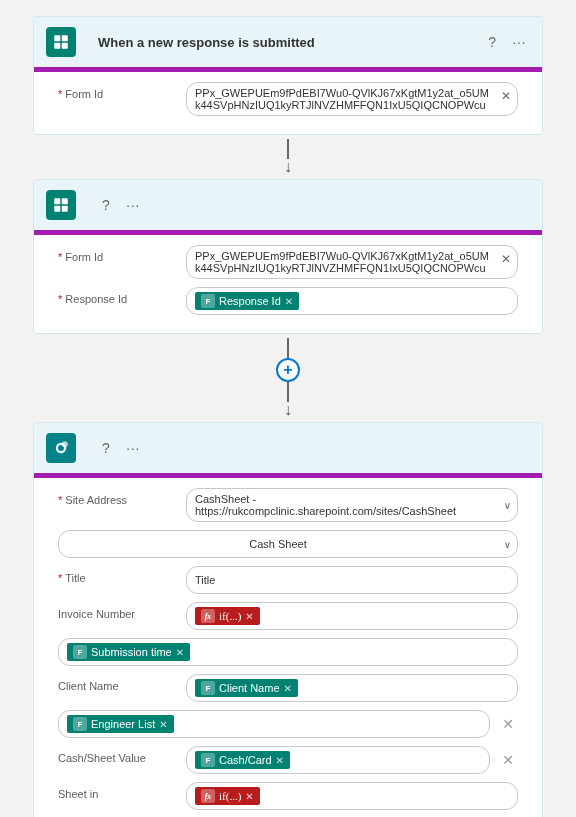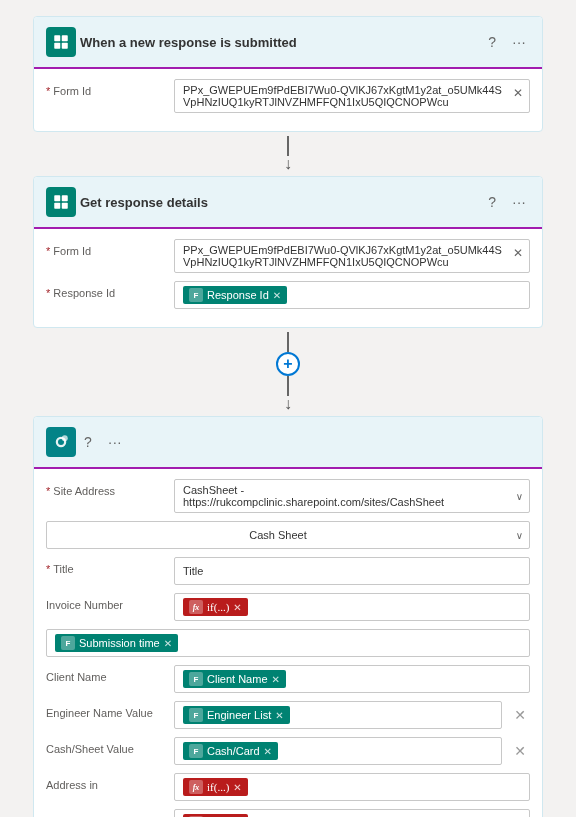--- a/index.html
+++ b/index.html
@@ -26,23 +26,23 @@
       border-radius: 4px;
       width: 510px;
       margin-bottom: 0;
     }
 
     .card-header {
       display: flex;
       align-items: center;
       padding: 10px 12px;
       background: #e8f4f8;
-      border-bottom: 2px solid #a21caf;
+      border-bottom: 5px solid #a21caf;
       border-radius: 4px 4px 0 0;
-      gap: 4px;
+      gap: 22px;
     }
 
     .card-icon {
       width: 30px;
       height: 30px;
       border-radius: 4px;
       display: flex;
       align-items: center;
       justify-content: center;
       flex-shrink: 0;
@@ -79,21 +79,21 @@
       background: none;
       border: none;
       cursor: pointer;
       color: #666;
       font-size: 14px;
       padding: 2px 4px;
       border-radius: 2px;
     }
 
     .card-body {
-      padding: 10px 12px;
+      padding: 10px 24px;
     }
 
     .field-row {
       display: flex;
       align-items: flex-start;
       margin-bottom: 8px;
       gap: 8px;
     }
 
     .field-label {
@@ -106,21 +106,21 @@
 
     .field-label.required::before {
       content: '* ';
       color: #a4262c;
     }
 
     .field-value {
       flex: 1;
       background: #fff;
       border: 1px solid #c8c8c8;
-      border-radius: 2px;
+      border-radius: 12px;
       padding: 4px 8px;
       font-size: 11px;
       color: #333;
       min-height: 28px;
       display: flex;
       align-items: center;
       flex-wrap: wrap;
       gap: 4px;
       position: relative;
     }
@@ -256,21 +256,20 @@
   <div class="card">
     <div class="card-header">
       <div class="card-icon teal">
         <svg viewBox="0 0 24 24" xmlns="http://www.w3.org/2000/svg">
           <rect x="3" y="3" width="8" height="8" rx="1"></rect>
           <rect x="13" y="3" width="8" height="8" rx="1"></rect>
           <rect x="3" y="13" width="8" height="8" rx="1"></rect>
           <rect x="13" y="13" width="8" height="8" rx="1"></rect>
         </svg>
       </div>
-      <span class="card-title">Get response details</span>
       <div class="card-actions">
         <button class="icon-btn">?</button>
         <button class="icon-btn">···</button>
       </div>
     </div>
     <div class="card-body">
       <div class="field-row">
         <div class="field-label required">Form Id</div>
         <div class="field-value" style="position:relative;">
           <span style="word-break:break-all;padding-right:16px;">PPx_GWEPUEm9fPdEBI7Wu0-QVlKJ67xKgtM1y2at_o5UMk44SVpHNzIUQ1kyRTJlNVZHMFFQN1IxU5QIQCNOPWcu</span>
@@ -361,21 +360,20 @@
         <div class="field-value">
           <span class="token teal">
             <span class="token-icon">F</span>
             <span>Client Name</span>
             <span class="token-close">✕</span>
           </span>
         </div>
       </div>
 
       <div class="field-row">
-        <div class="field-label">Engineer Name Value</div>
         <div class="field-value">
           <span class="token teal">
             <span class="token-icon">F</span>
             <span>Engineer List</span>
             <span class="token-close">✕</span>
           </span>
         </div>
         <button class="field-close-btn">✕</button>
       </div>
 
@@ -385,21 +383,21 @@
           <span class="token teal">
             <span class="token-icon">F</span>
             <span>Cash/Card</span>
             <span class="token-close">✕</span>
           </span>
         </div>
         <button class="field-close-btn">✕</button>
       </div>
 
       <div class="field-row">
-        <div class="field-label">Address in</div>
+        <div class="field-label">Sheet in</div>
         <div class="field-value">
           <span class="token purple">
             <span class="token-icon" style="font-style:italic;">fx</span>
             <span>if(...)</span>
             <span class="token-close">✕</span>
           </span>
         </div>
       </div>
 
       <div class="field-row">

